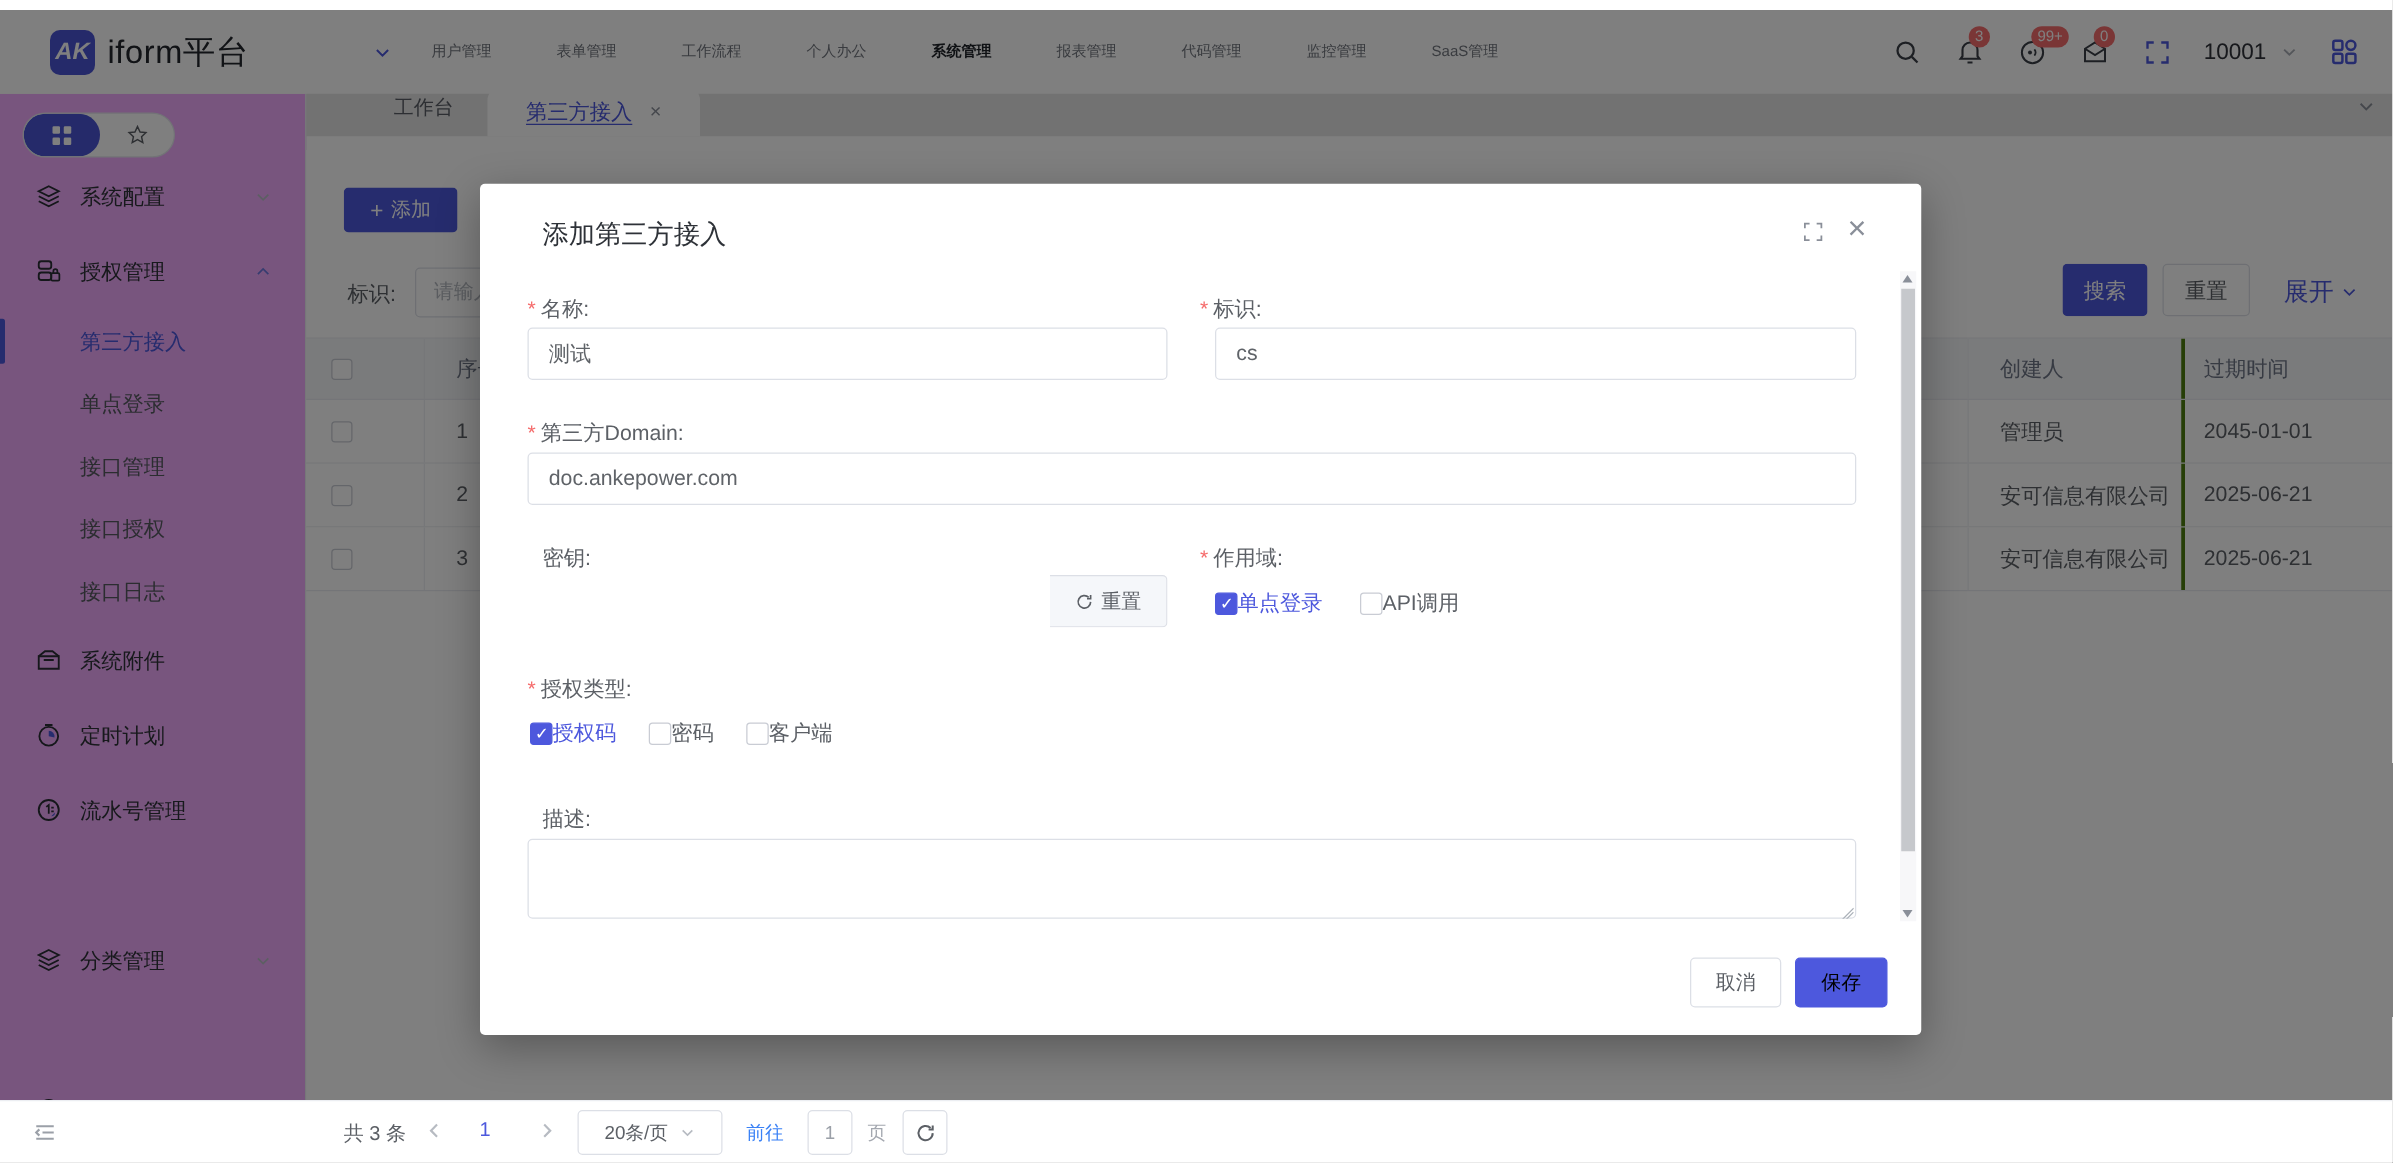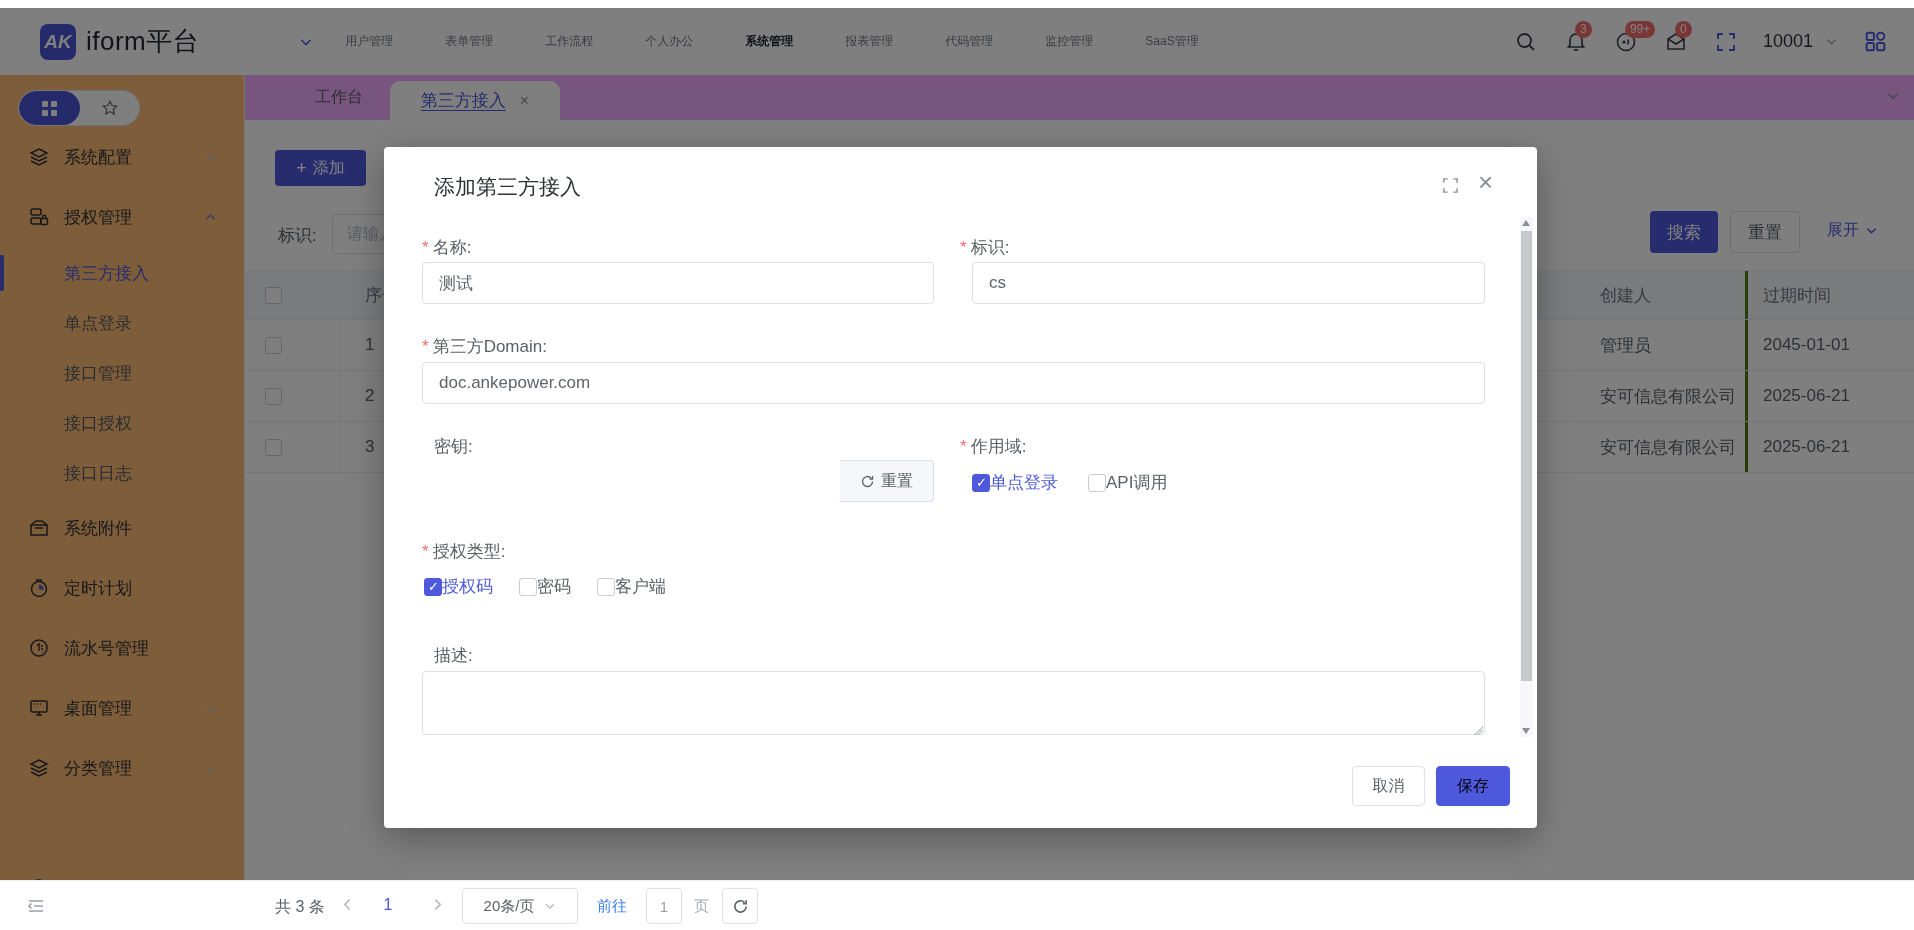--- a/index.html
+++ b/index.html
@@ -18,56 +18,56 @@
   .nav-item { font-size:12px; color:#73777f; cursor:pointer; white-space:nowrap; }
   .nav-item.active { color:#1f2329; font-weight:bold; }
   .nav-right { position:absolute; right:26px; top:0; height:67px; display:flex; align-items:center; gap:24px; }
   .nav-ic { position:relative; width:26px; height:26px; color:#3a3f47; display:flex; align-items:center; justify-content:center; }
   .badge { position:absolute; top:-8px; left:12px; background:#f56c6c; color:#fff; font-size:12px; line-height:17px; padding:0 5px; border-radius:9px; white-space:nowrap; }
   .tenant { font-size:18px; color:#30333a; }
   .tenant-chevron { color:#a9adb5; margin-left:-12px; }
   .blue-ic { color:#4d58dd; }
 
   
-  .sidebar { position:absolute; left:0; top:75px; width:245px; height:805px; background:#fdba74; border-right:1px solid #eceef2; overflow:hidden; z-index:1; }
+  .sidebar { position:absolute; left:0; top:75px; width:245px; height:805px; background:#f0abfc; border-right:1px solid #eceef2; overflow:hidden; z-index:1; }
   .pill { position:absolute; left:18px; top:15px; width:122px; height:36px; border:1px solid #e4e7ed; border-radius:18px; display:flex; overflow:hidden; background:#fff; }
   .pill-left { width:61px; height:100%; background:#4a54d4; border-radius:18px; display:flex; align-items:center; justify-content:center; }
   .pill-right { flex:1; display:flex; align-items:center; justify-content:center; color:#5c6066; }
   .grid-glyph { width:15px; height:15px; display:grid; grid-template-columns:6px 6px; grid-template-rows:6px 6px; gap:3px; }
   .grid-glyph span { background:#fff; border-radius:1px; }
   .s-item { position:absolute; left:0; width:245px; height:44px; display:flex; align-items:center; cursor:pointer; }
   .s-item .s-ic { width:22px; height:22px; margin-left:28px; color:#2b2f36; flex:none; }
   .s-item .s-label { font-size:17px; color:#2e3238; margin-left:14px; white-space:nowrap; }
   .s-item .s-chev { position:absolute; right:28px; color:#b9bdc6; }
   .s-chev.up { color:#6f79e0; }
   .s-sub { position:absolute; left:0; width:245px; height:40px; display:flex; align-items:center; cursor:pointer; }
   .s-sub .s-label { font-size:17px; color:#565a61; margin-left:64px; white-space:nowrap; }
   .s-sub.active .s-label { color:#4d58dd; }
   .active-bar { position:absolute; left:0; top:180px; width:4px; height:36px; background:#4d58dd; border-radius:0 2px 2px 0; }
 
   
-  .tabbar { position:absolute; left:245px; top:75px; width:1669px; height:45px; background:#f0abfc; z-index:1;text-align:center; }
+  .tabbar { position:absolute; left:245px; top:64px; width:1669px; height:45px; background:#e5e5e5; z-index:1;text-align:center; }
   .tab-plain { position:absolute; left:70px; top:0; height:45px; display:flex; align-items:center; font-size:16px; color:#5a5e66; cursor:pointer; }
   .tab-active { position:absolute; left:145px; top:6px; height:39px; min-width:170px; background:#fff; border-radius:10px 10px 0 0; display:flex; align-items:center; justify-content:center; gap:14px; padding:0 18px; cursor:pointer; }
   .tab-active .t-label { font-size:17px; color:#4d58dd; text-decoration:underline; text-underline-offset:4px; }
   .tab-active .t-close { color:#8a8f99; font-size:16px; }
   .tab-chevron { position:absolute; right:14px; top:14px; color:#8a8f99; }
 
   
   .content { position:absolute; left:245px; top:120px; width:1669px; height:760px; background:#fff; z-index:1; }
   .btn { display:flex; align-items:center; justify-content:center; border-radius:4px; font-size:16px; cursor:pointer; border:1px solid transparent; }
   .btn-primary { background:#4d58dd; color:#fff; }
   .btn-plain { background:#fff; color:#5c6066; border-color:#dcdfe6; }
   .add-btn { position:absolute; left:30px; top:30px; width:91px; height:36px; gap:6px; }
   .filter-label { position:absolute; left:33px; top:104px; font-size:17px; color:#5c6066; }
   .filter-input { position:absolute; left:87px; top:94px; width:200px; height:40px; border:1px solid #dcdfe6; border-radius:4px; font-size:16px; color:#5f6368; padding:0 14px; outline:none; }
   .filter-input::placeholder { color:#b7bbc2; }
   .search-btn { position:absolute; left:1405px; top:91px; width:68px; height:42px; font-size:17px; }
   .reset-btn { position:absolute; left:1485px; top:91px; width:70px; height:42px; font-size:17px; }
-  .expand-link { position:absolute; left:1582px; top:100px; color:#4d58dd; font-size:16px; display:flex; align-items:center; gap:6px; cursor:pointer;justify-content:flex-end; }
+  .expand-link { position:absolute; left:1582px; top:100px; color:#4d58dd; font-size:20px; display:flex; align-items:center; gap:6px; cursor:pointer;justify-content:flex-end; }
 
   .tbl { position:absolute; left:0; top:150px; width:1669px; }
   .tbl-row { position:relative; display:flex; width:100%; border-bottom:1px solid #e9ebf0; }
   .tbl-head { height:50px; background:#f5f6f8; border-top:1px solid #edeff3; }
   .tbl-body { height:51px; background:#fff; }
   .c0 { width:95px; flex:none; display:flex; align-items:center; padding-left:20px; border-right:1px solid #eceef2; }
   .c1 { width:115px; flex:none; display:flex; align-items:center; padding-left:25px; border-right:1px solid #eceef2; font-size:17px; }
   .c2 { flex:1; border-right:1px solid #eceef2; }
   .c3 { width:173px; flex:none; display:flex; align-items:center; padding-left:25px; border-right:3px solid #4d7c0f; font-size:17px; }
   .c4 { width:166px; flex:none; display:flex; align-items:center; padding-left:15px; font-size:17px; }
@@ -287,35 +287,20 @@
     <div class="s-item" style="top:551px">
       <span class="s-ic">
           <svg width="22" height="22" viewBox="0 0 22 22">
             <circle cx="11" cy="11" r="8" fill="none" stroke="currentColor" stroke-width="1.5"></circle>
             <path d="M9 8.5l2-1.5v7M13 9h2M13 12h2" stroke="currentColor" stroke-width="1.4" fill="none"></path>
             <path d="M13 16a3 3 0 0 0 3-3z" fill="#4d58dd"></path>
           </svg>
         </span>
       <span class="s-label">流水号管理</span>
     </div>
-    <div class="s-item" style="top:611px">
-      <span class="s-ic">
-          <svg width="22" height="22" viewBox="0 0 22 22">
-            <rect x="3" y="4" width="16" height="11" rx="1.5" fill="none" stroke="currentColor" stroke-width="1.5"></rect>
-            <path d="M6 7h1M9 7h1M12 7h1" stroke="currentColor" stroke-width="1.4"></path>
-            <path d="M8 18h6M11 15v3" stroke="currentColor" stroke-width="1.5"></path>
-          </svg>
-        </span>
-      <span class="s-label">桌面管理</span>
-      <span class="s-chev">
-          <svg width="13" height="13" viewBox="0 0 14 14">
-            <path d="M2.5 5l4.5 4.5L11.5 5" fill="none" stroke="currentColor" stroke-width="1.5"></path>
-          </svg>
-        </span>
-    </div>
     <div class="s-item" style="top:671px">
       <span class="s-ic">
           <svg width="22" height="22" viewBox="0 0 22 22">
             <path d="M11 3l8 4-8 4-8-4z" fill="none" stroke="currentColor" stroke-width="1.5"></path>
             <path d="M3 11l8 4 8-4M3 15l8 4 8-4" fill="none" stroke="currentColor" stroke-width="1.5"></path>
           </svg>
         </span>
       <span class="s-label">分类管理</span>
       <span class="s-chev">
           <svg width="13" height="13" viewBox="0 0 14 14">

